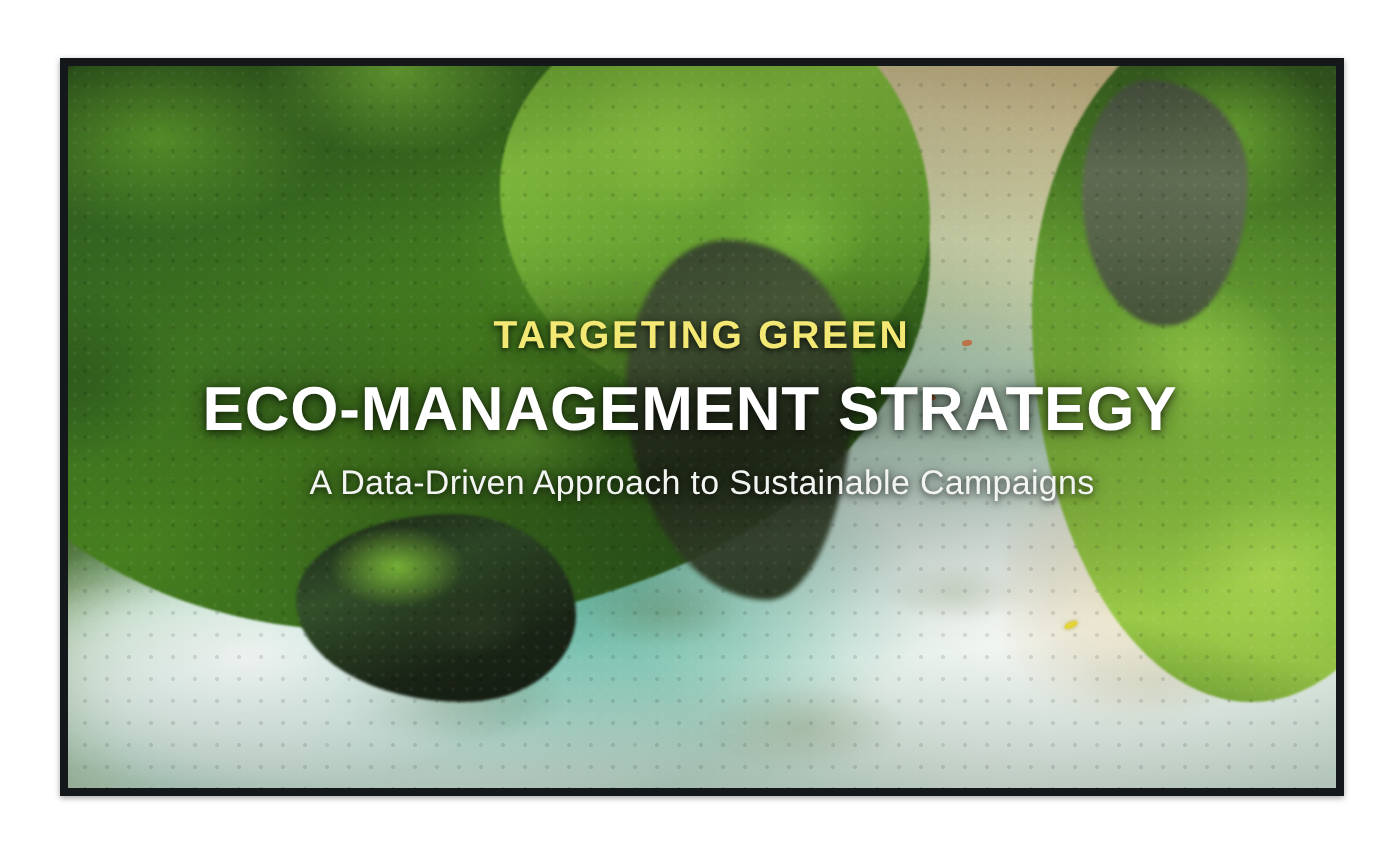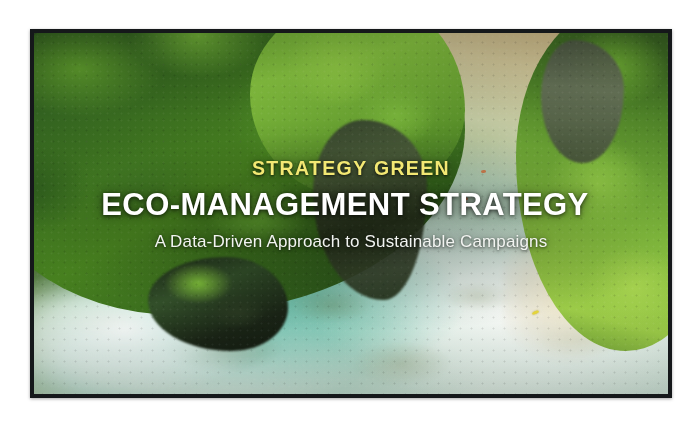--- a/index.html
+++ b/index.html
@@ -278,21 +278,21 @@
 
       <div class="layer" id="leaf-speckle"></div>
 
       <div class="layer" id="kayak"></div>
       <div class="layer" id="boat-a"></div>
       <div class="layer" id="boat-b"></div>
 
       <div class="layer" id="vignette"></div>
 
       <div id="title-block">
-        <div id="eyebrow">STRATEGY GREEN</div>
+        <div id="eyebrow">TARGETING GREEN</div>
         <div id="main-title">ECO-MANAGEMENT STRATEGY</div>
         <div id="subtitle">A Data-Driven Approach to Sustainable Campaigns</div>
       </div>
 
     </div>
   </div>
 
 </div>
 
 </body></html>

